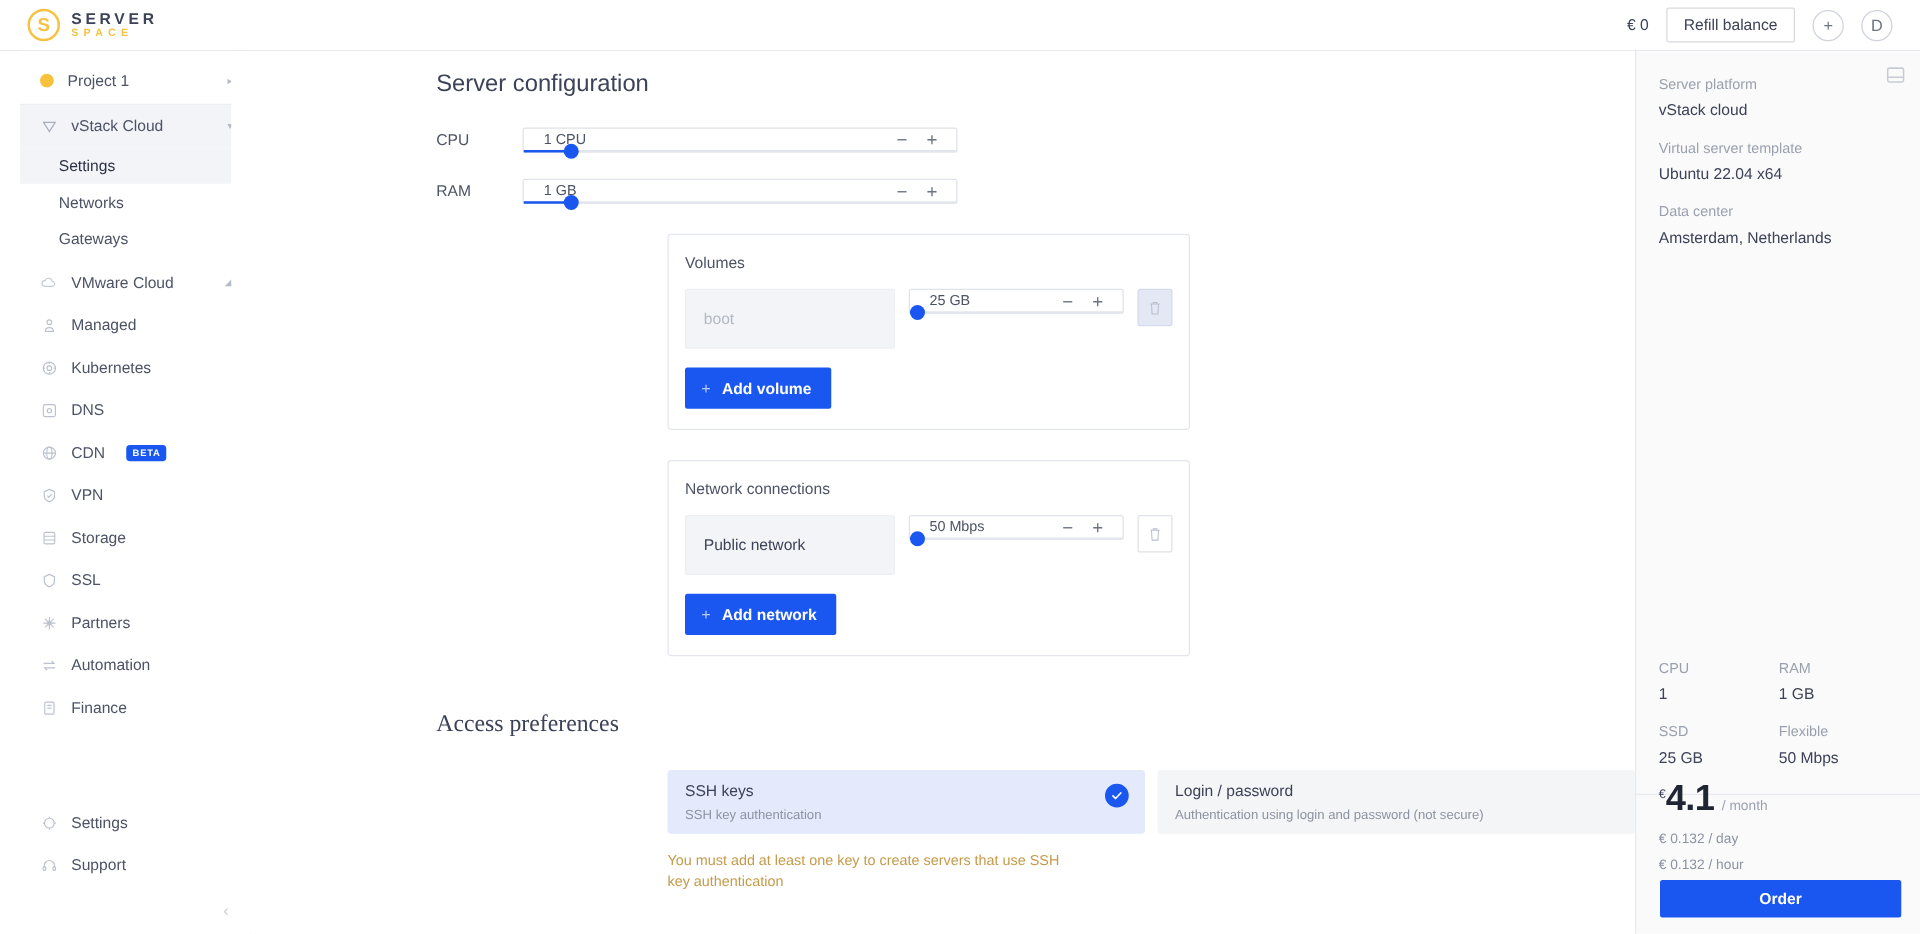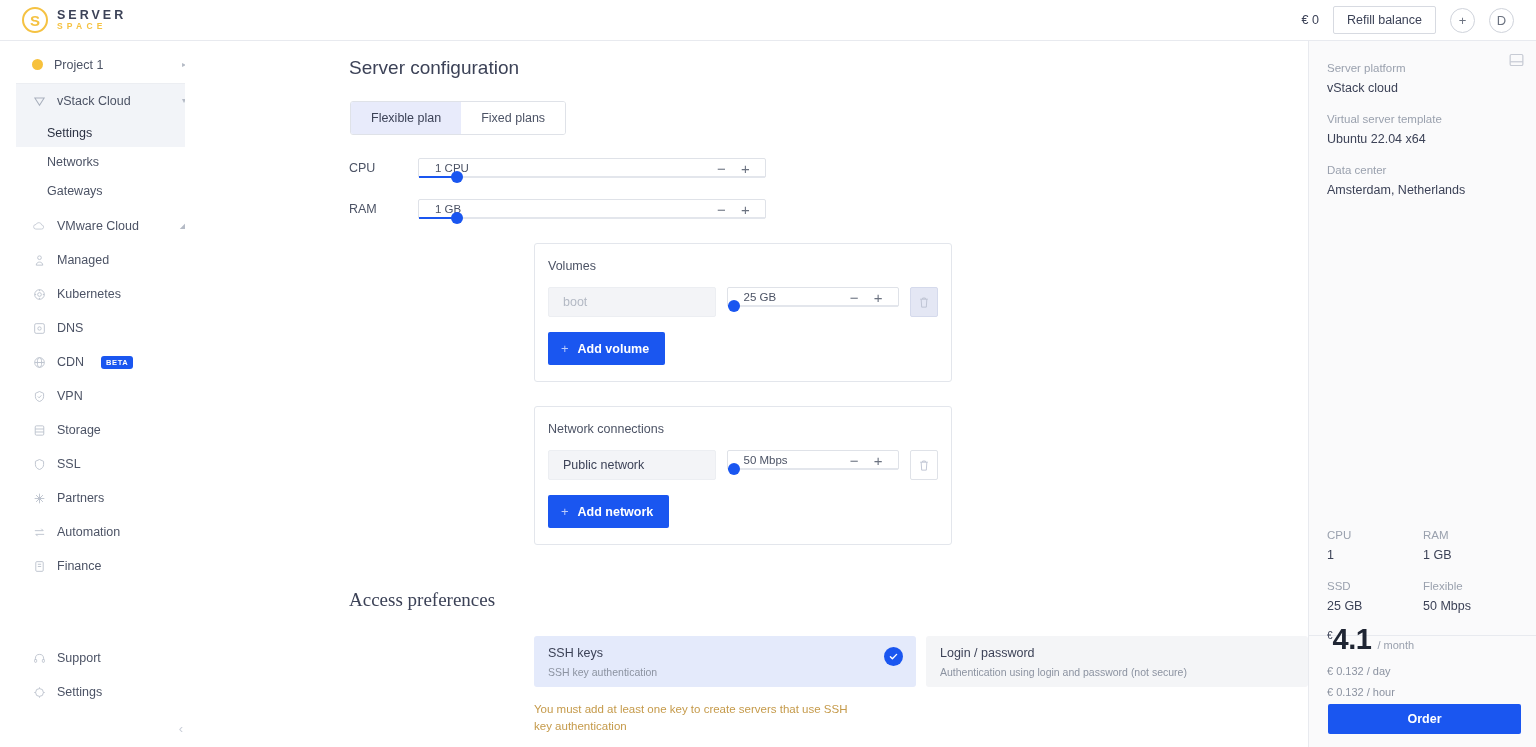--- a/index.html
+++ b/index.html
@@ -119,21 +119,21 @@
   }
 
   
   .panel {
     margin: 24px 0 0 349px; width: 418px; border: 1px solid #e3e6ec; border-radius: 3px;
     background: #fff; padding: 15px 13px 16px 13px;
   }
   .panel-title { font-size: 12.5px; color: #4c5365; margin-bottom: 14px; }
   .panel-row { display: flex; align-items: flex-start; gap: 11px; }
   .name-field {
-    width: 171px; height: 30px; background: #f3f4f7; border: 1px solid #eceef2;
+    width: 171px; height: 48px; background: #f3f4f7; border: 1px solid #eceef2;
     border-radius: 2px; display: flex; align-items: center; padding-left: 14px;
     font-size: 12.5px;
     text-align: right;
   }
   .name-field.placeholder { color: #b3b9c4; }
   .name-field.filled { color: #3c4257; }
   .stepper.small { width: 176px; }
   .trash-btn {
     width: 29px; height: 30px; border: 1px solid #dfe2e8; border-radius: 2px;
     background: #fff; display: flex; align-items: center; justify-content: center; cursor: pointer;
@@ -359,49 +359,45 @@
             <path d="M5.2 4.6h3.6M5.2 7h3.6" stroke="#bcc2cd" stroke-width="1"></path>
           </svg>
       </span>
       <span class="nav-label">Finance</span>
     </div>
 
     <div class="sidebar-bottom">
       <div class="nav-row group">
         <span class="nav-ico">
           <svg width="13" height="13" viewBox="0 0 14 14">
+              <circle cx="7" cy="7" r="4.2" fill="none" stroke="#bcc2cd" stroke-width="1"></circle>
+              <path d="M7 1.4v1.4M7 11.2v1.4M1.4 7h1.4M11.2 7h1.4" stroke="#bcc2cd" stroke-width="1"></path>
+            </svg>
+        </span>
+        <span class="nav-label">Settings</span>
+      </div>
+      <div class="nav-row group">
+        <span class="nav-ico">
+          <svg width="13" height="13" viewBox="0 0 14 14">
               <path d="M2.6 8.6V7a4.4 4.4 0 0 1 8.8 0v1.6" fill="none" stroke="#bcc2cd" stroke-width="1"></path>
               <rect x="1.7" y="7.8" width="2.2" height="3.4" rx="1.1" fill="none" stroke="#bcc2cd" stroke-width="1"></rect>
               <rect x="10.1" y="7.8" width="2.2" height="3.4" rx="1.1" fill="none" stroke="#bcc2cd" stroke-width="1"></rect>
             </svg>
         </span>
         <span class="nav-label">Support</span>
       </div>
-      <div class="nav-row group">
-        <span class="nav-ico">
-          <svg width="13" height="13" viewBox="0 0 14 14">
-              <circle cx="7" cy="7" r="4.2" fill="none" stroke="#bcc2cd" stroke-width="1"></circle>
-              <path d="M7 1.4v1.4M7 11.2v1.4M1.4 7h1.4M11.2 7h1.4" stroke="#bcc2cd" stroke-width="1"></path>
-            </svg>
-        </span>
-        <span class="nav-label">Settings</span>
-      </div>
     </div>
 
     <div class="collapse-tab">‹</div>
   </div>
 
   <div class="main">
 
     <div class="page-title">Server configuration</div>
 
-    <div class="segmented">
-      <button class="seg-item active">Flexible plan</button>
-      <button class="seg-item">Fixed plans</button>
-    </div>
 
     <div style="height:23px"></div>
 
     
     <div class="slider-row">
       <span class="slider-label">CPU</span>
       <div class="stepper">
         <span class="stepper-value">1 CPU</span>
         <div class="stepper-btns">
           <button class="step-btn">−</button>

